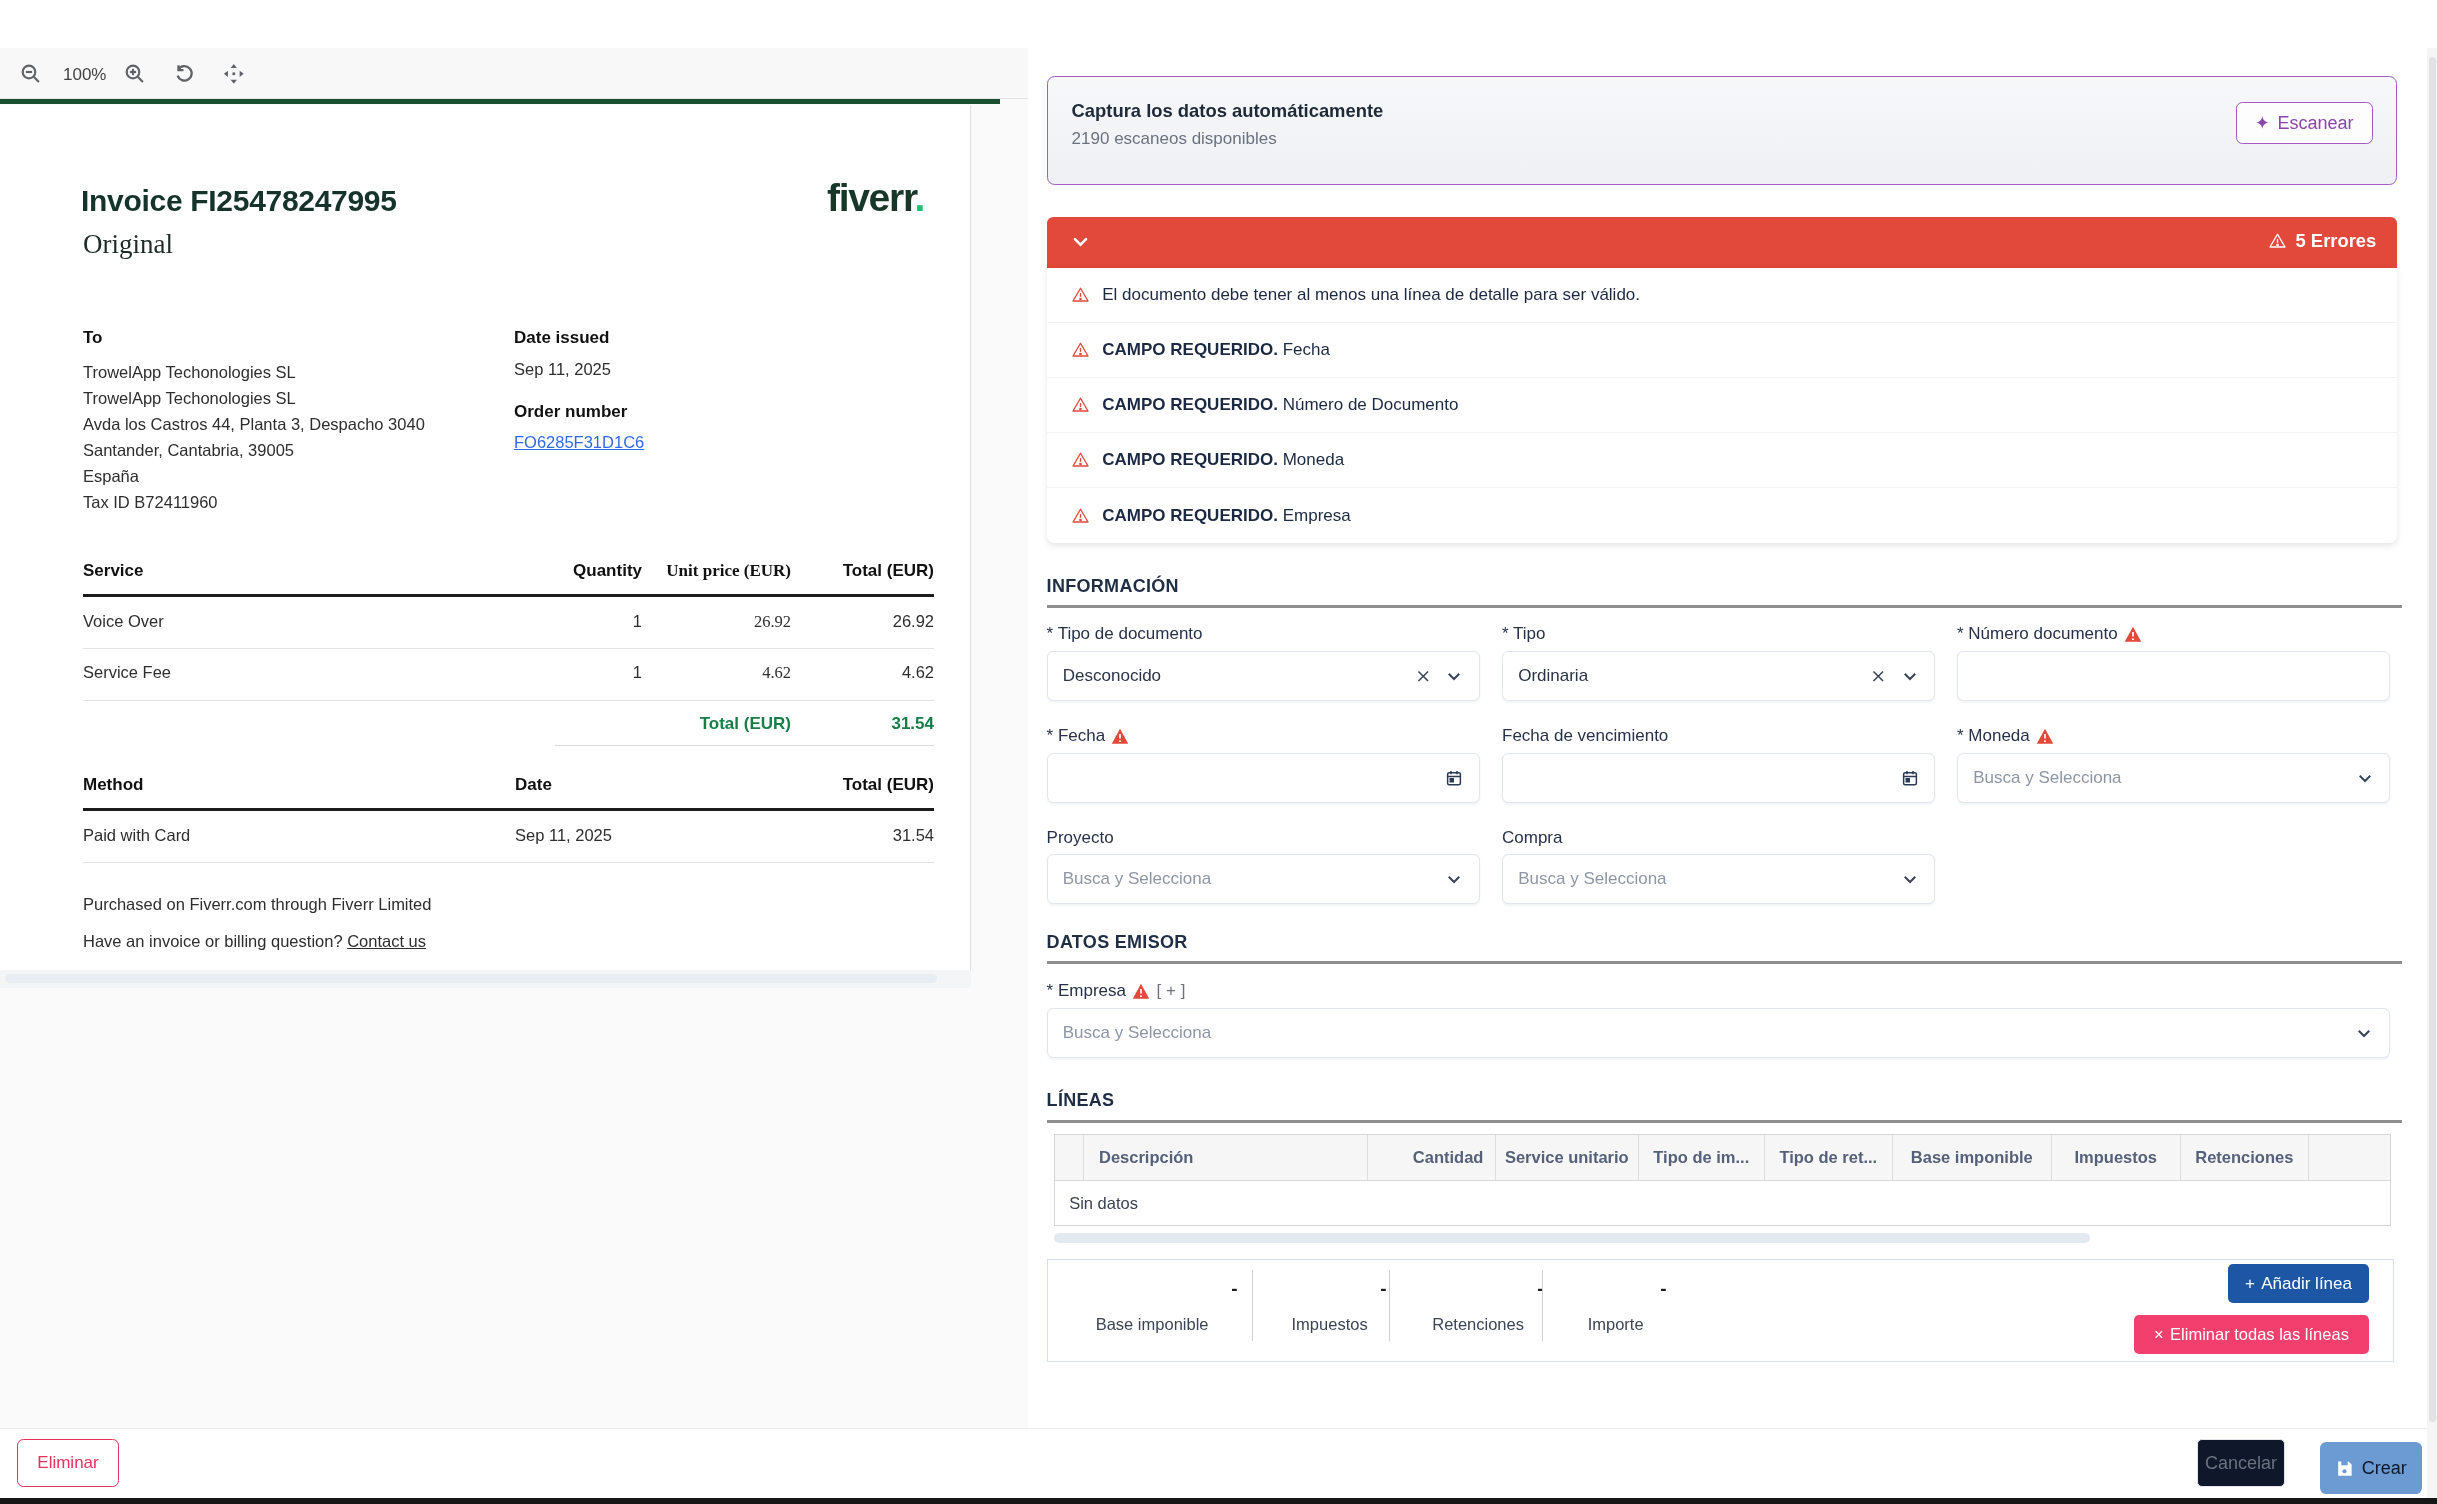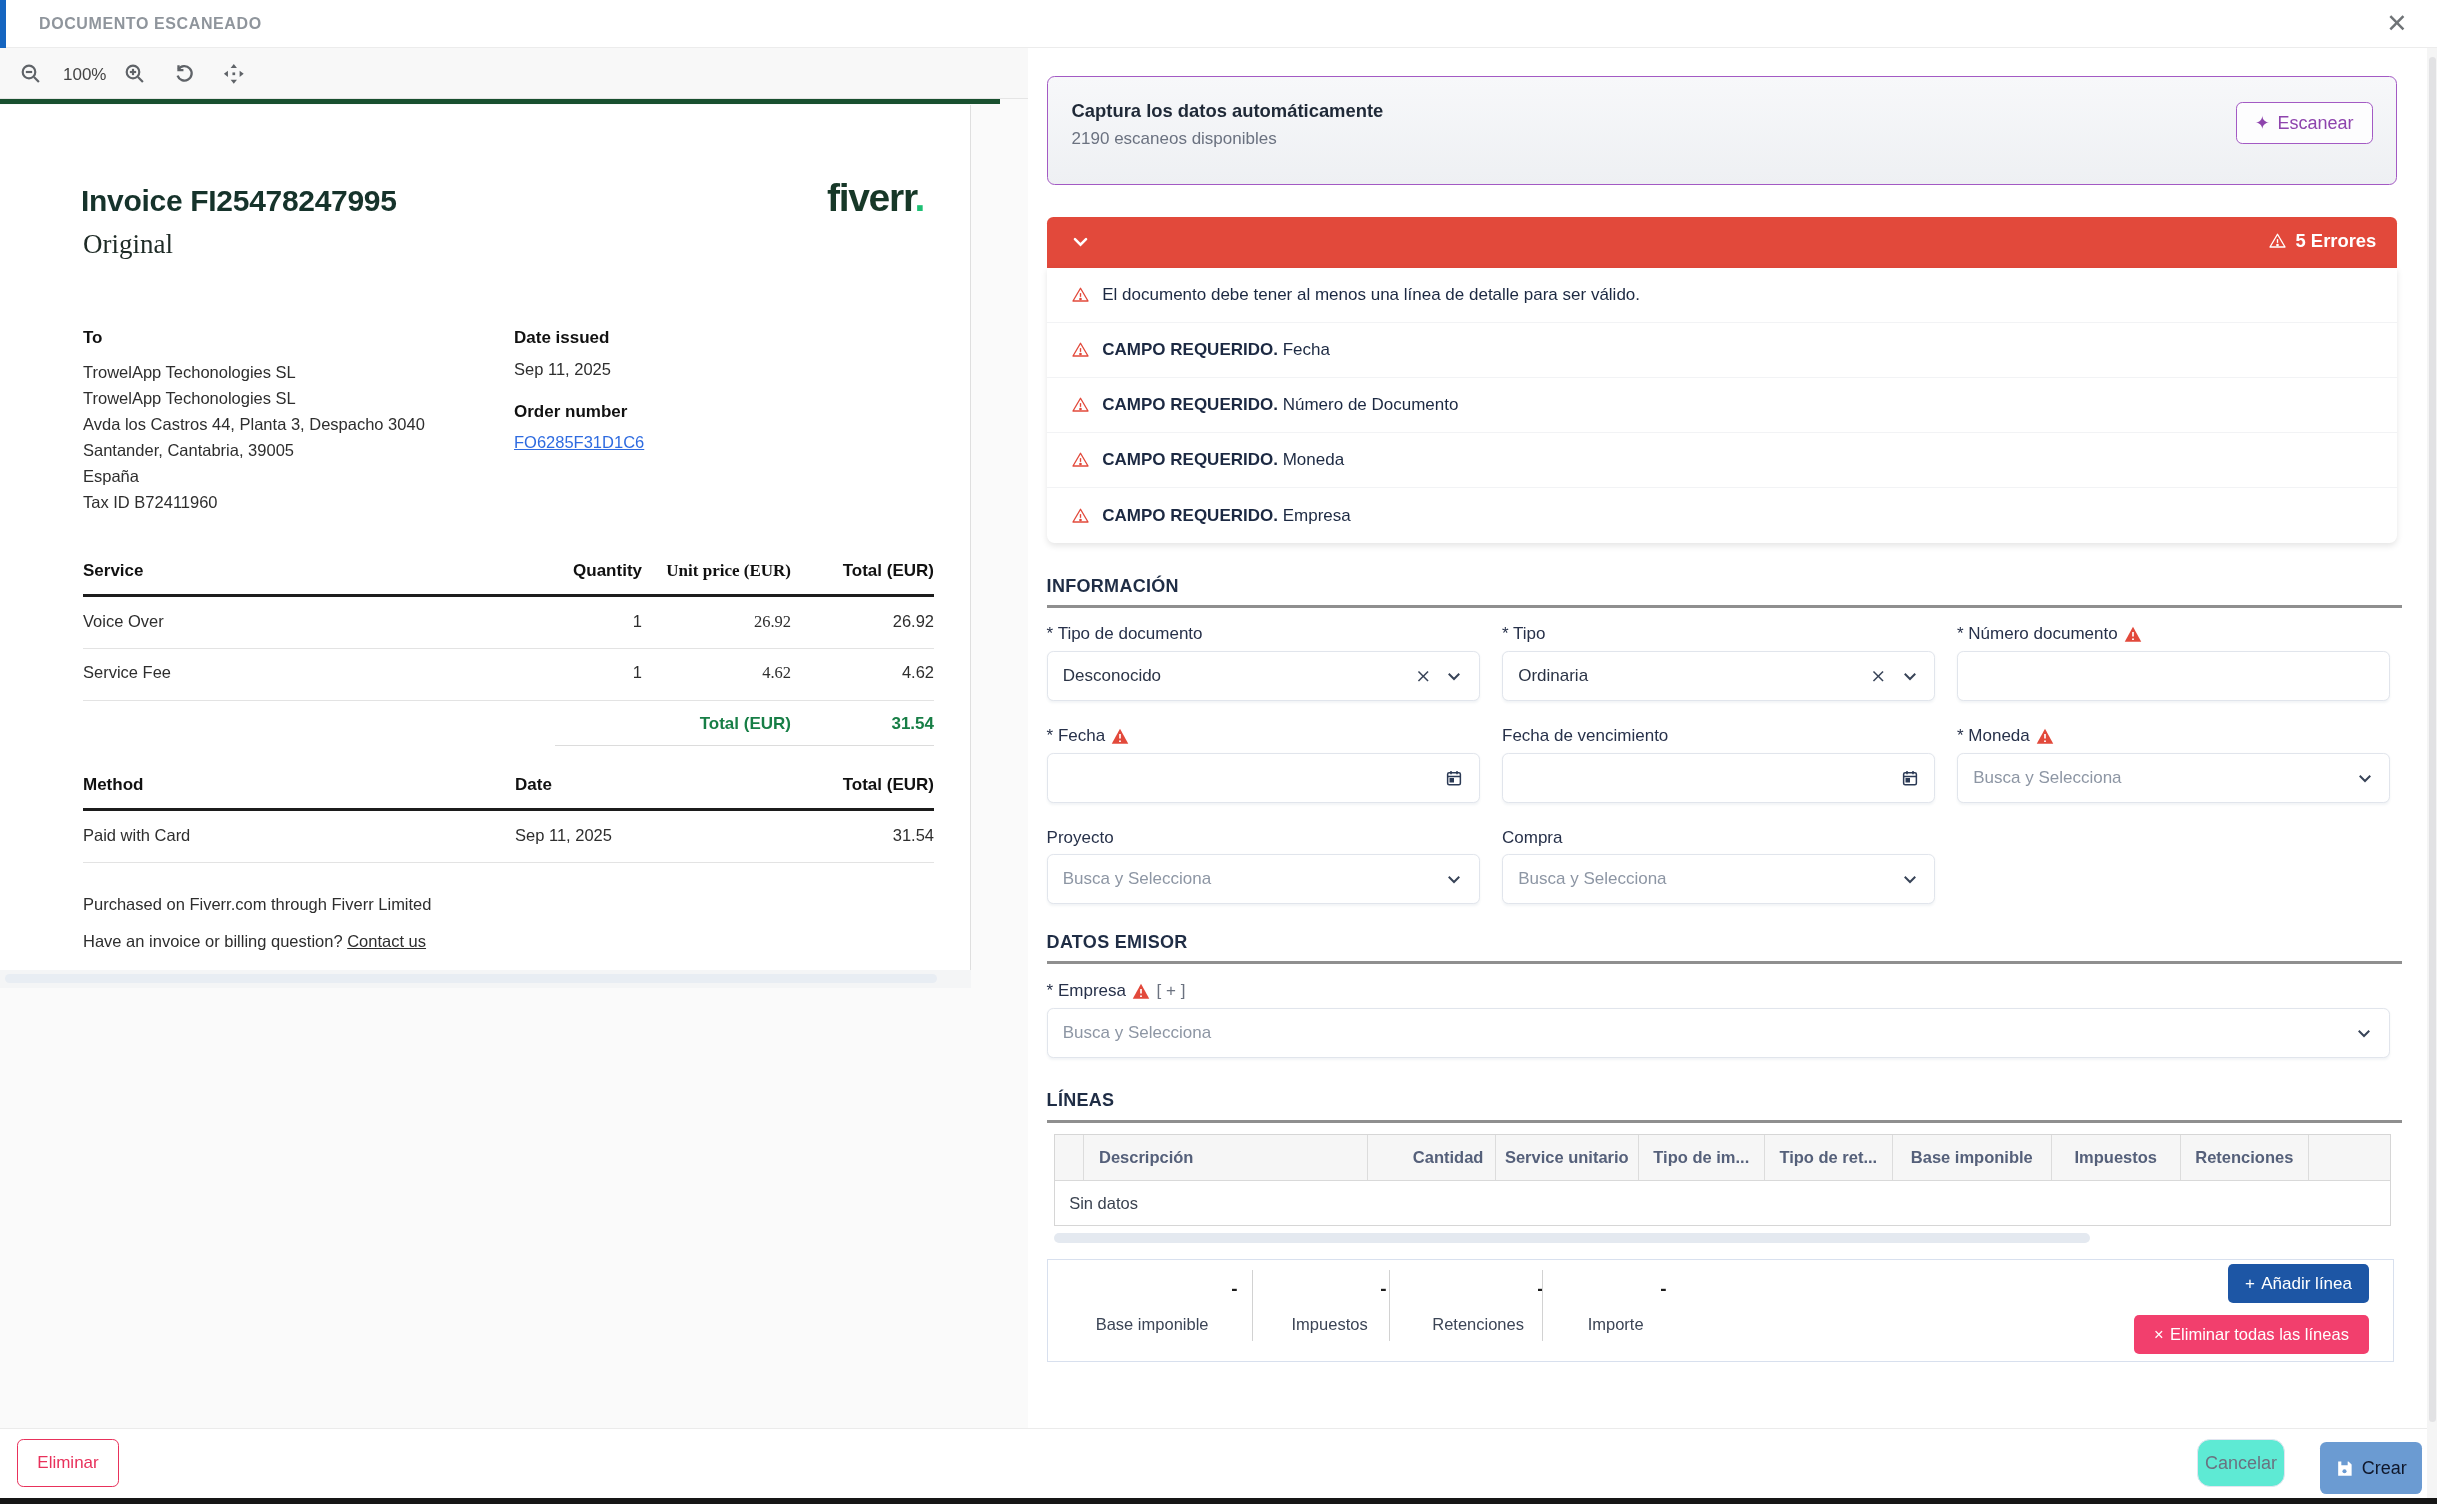--- a/index.html
+++ b/index.html
@@ -117,39 +117,34 @@
 
   .btn-add { position:absolute; left:1189px; top:1216px; width:141px; height:39px; background:#1d56a5; border:none; border-radius:5.1px;
              color:#fff; font-size:17px; cursor:pointer; display:flex; align-items:center; justify-content:center; gap:6.3px; }
   .btn-delall { position:absolute; left:1095px; top:1267px; width:235px; height:39px; background:#f23f6d; border:none; border-radius:5.1px;
                 color:#fff; font-size:16.5px; cursor:pointer; display:flex; align-items:center; justify-content:center; gap:6.3px; }
 
   
   .footer { position:absolute; left:0; top:1428px; width:2438px; height:72px; background:#fff; border-top:1.3px solid #ebebeb; }
   .btn-eliminar { position:absolute; left:17px; top:10.2px; width:102px; height:48px; background:#fff; border:1.3px solid #e8315b; border-radius:6.3px;
                   color:#e8315b; font-size:17px; cursor:pointer; }
-  .btn-cancelar { position:absolute; left:2197px; top:10.2px; width:88px; height:48px; background:#5eead4; border:1.3px solid #e2e5f0; border-radius:13px;
+  .btn-cancelar { position:absolute; left:2197px; top:10.2px; width:88px; height:48px; background:#0f172a; border:1.3px solid #e2e5f0; border-radius:5px;
                   color:#6a7280; font-size:18px; cursor:pointer; }
   .btn-crear { position:absolute; left:2320px; top:13px; width:102px; height:52px; background:#6b9bd2; border:none; border-radius:6.3px;
                color:#0f172a; font-size:18px; cursor:pointer; display:flex; align-items:center; justify-content:center; gap:7.6px; }
 
   .vscroll { position:absolute; right:0; top:48px; width:11.4px; height:1453px; background:#f5f5f5; }
   .vscroll-thumb { position:absolute; left:1.9px; top:9px; width:7.6px; height:1365px; border-radius:3.8px; background:#e2e2e4; }
   .bottom-strip { position:absolute; left:0; top:1498px; width:2438px; height:6.3px; background:#161616; }
 </style>
 </head>
 <body>
 
 <div class="app">
 
-  <div class="topbar">
-    <div class="topbar-accent"></div>
-    <div class="topbar-title">DOCUMENTO ESCANEADO</div>
-    <div class="close-btn">✕</div>
-  </div>
 
   <div class="doc-panel">
     <div class="doc-toolbar">
       <span class="tool" style="left:20.3px">
         <svg viewBox="0 0 24 24" fill="none" stroke="#5f6368" stroke-width="2.4">
             <circle cx="10" cy="10" r="7"></circle>
             <line x1="15.5" y1="15.5" x2="21" y2="21"></line>
             <line x1="6.5" y1="10" x2="13.5" y2="10"></line>
           </svg>
       </span>

